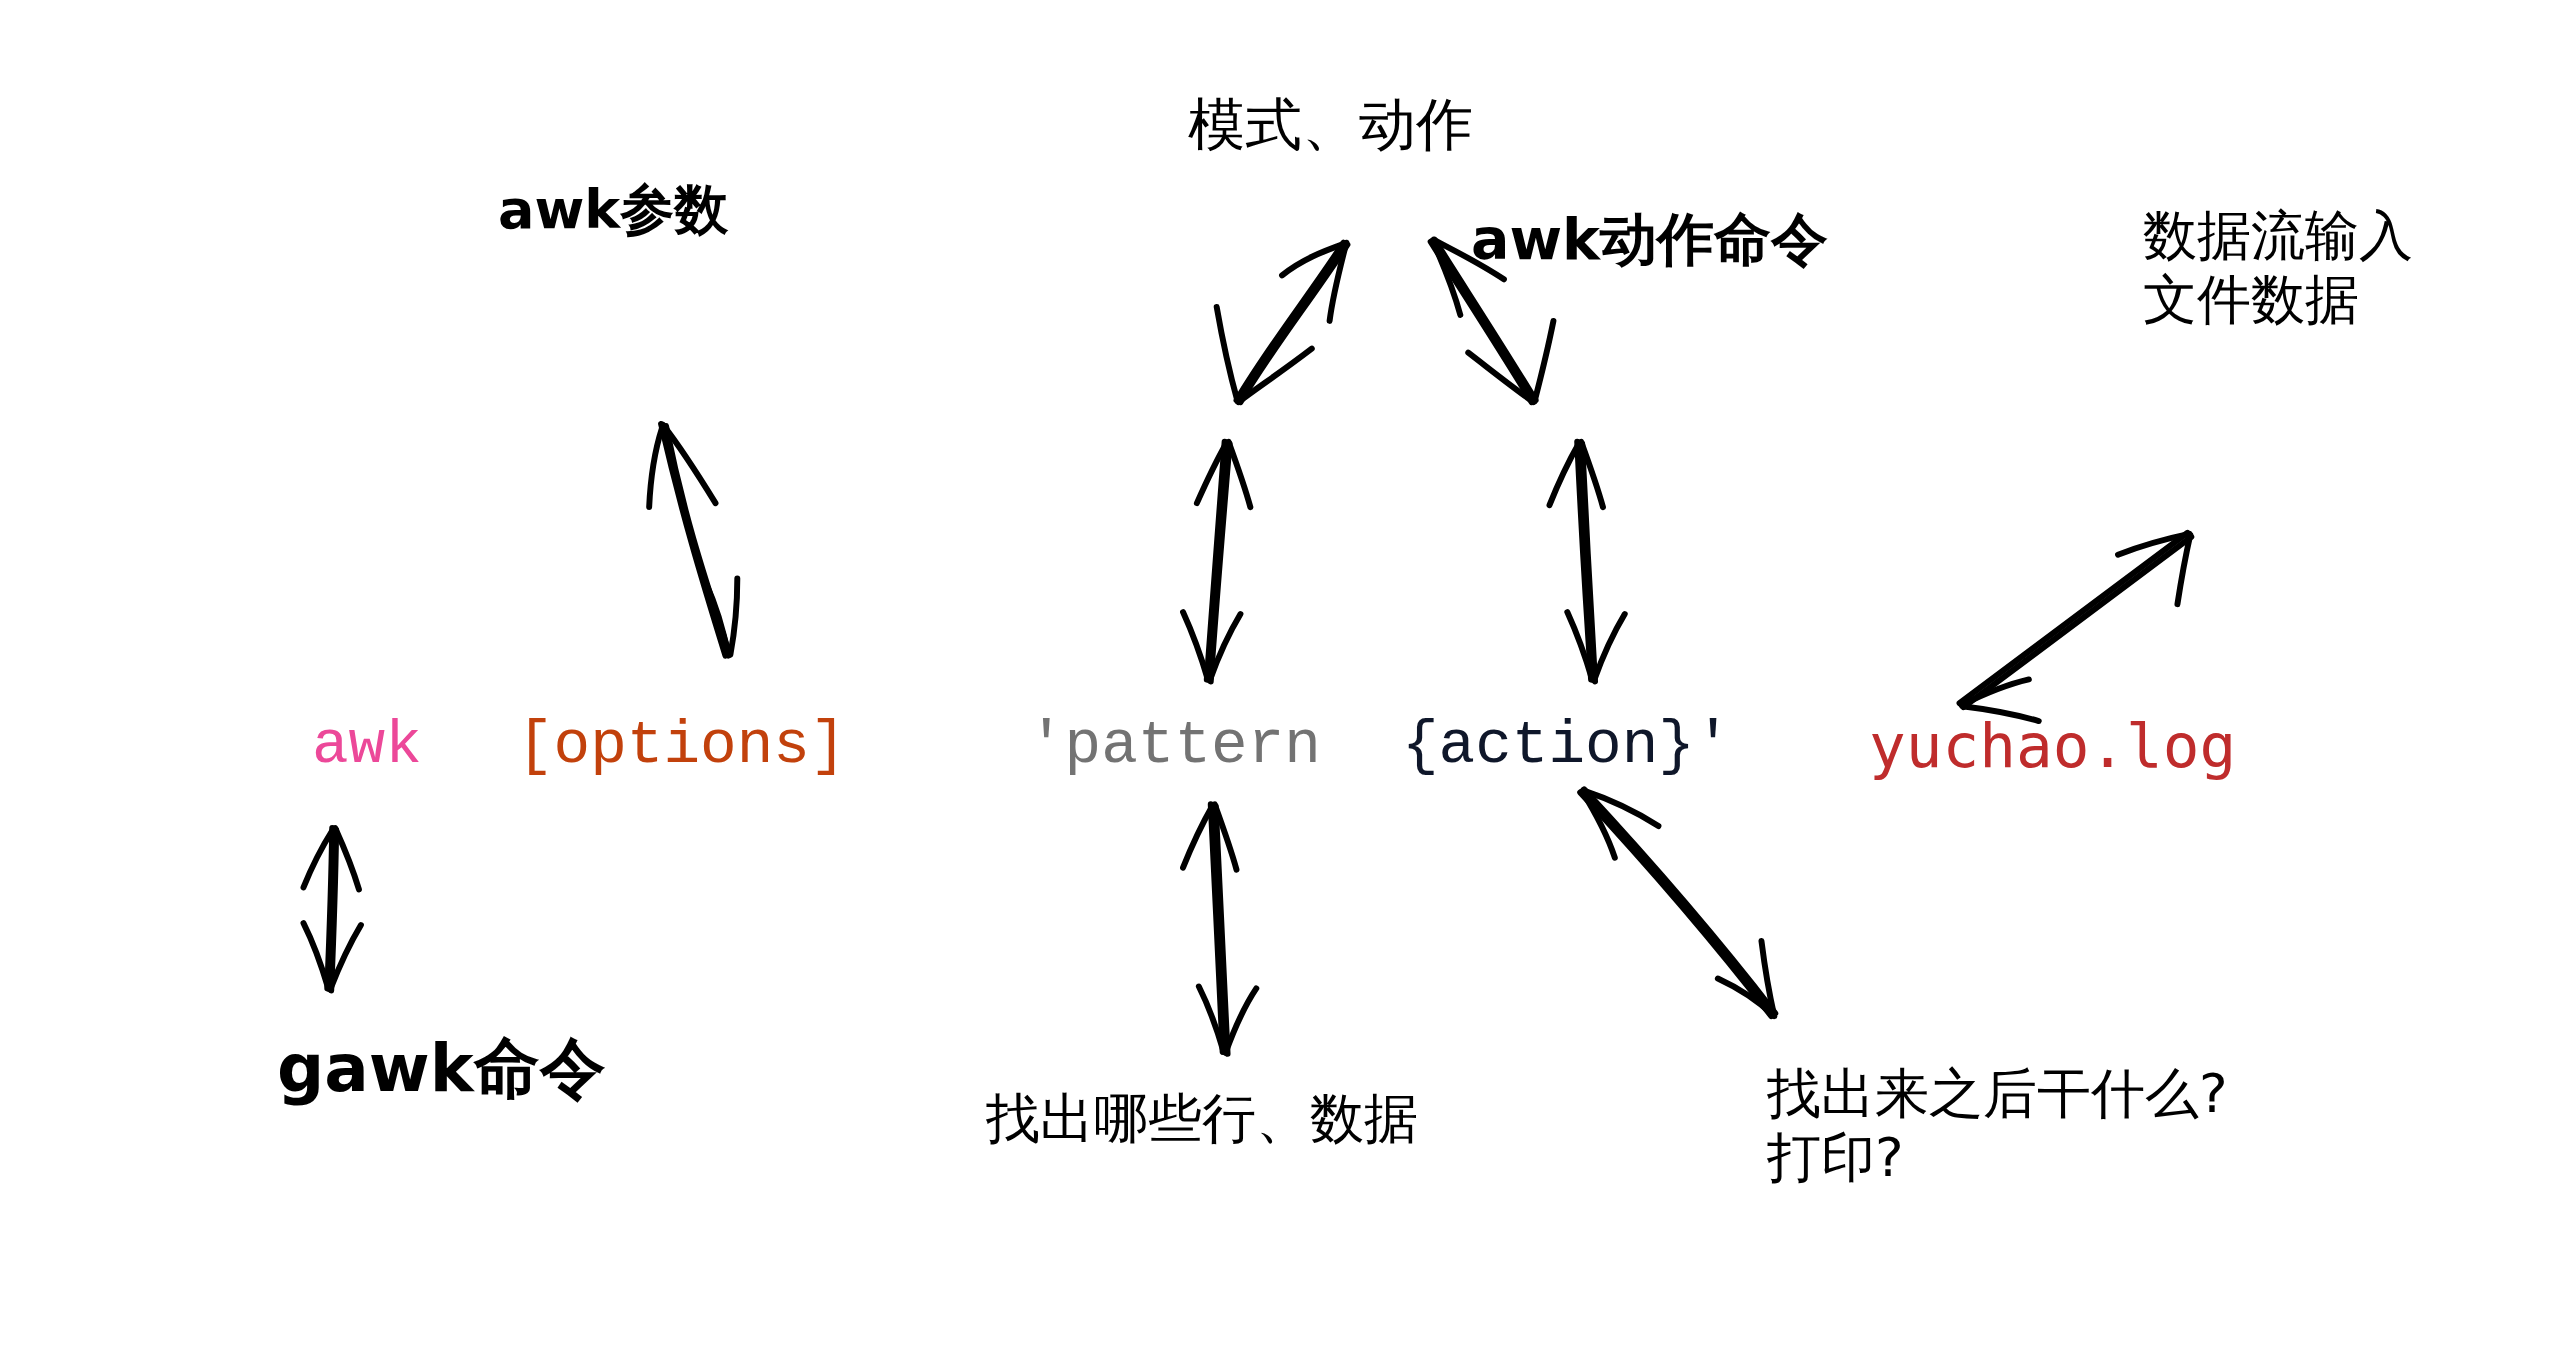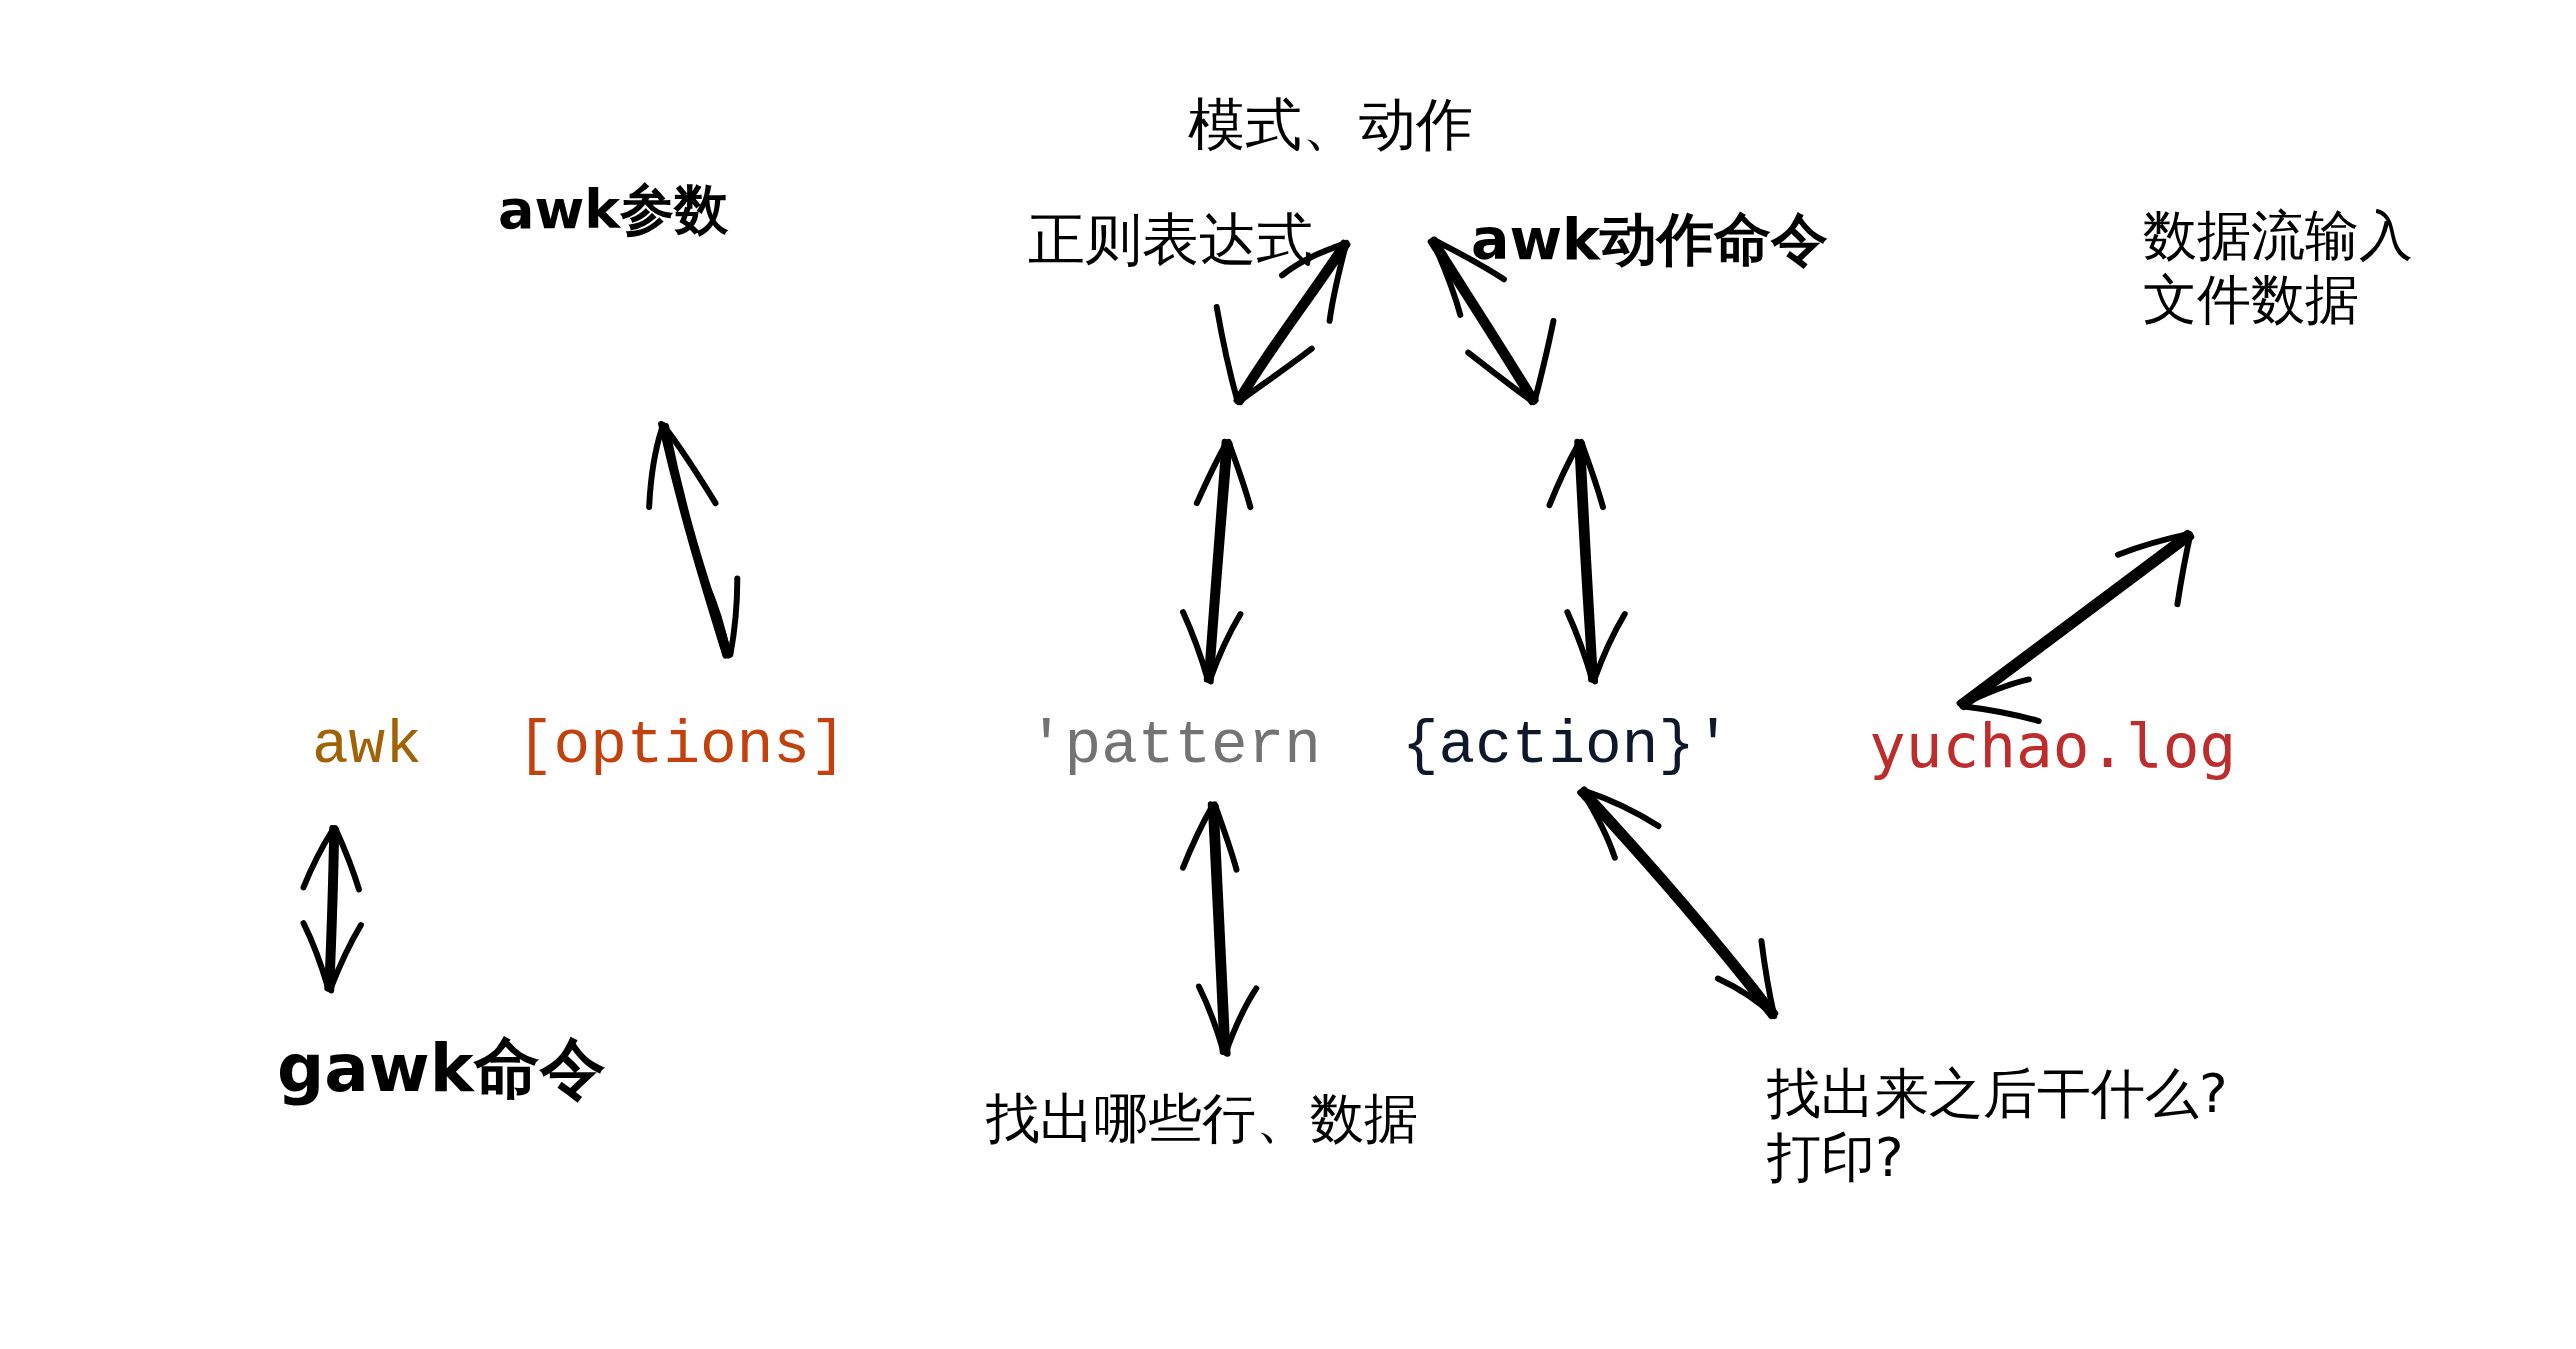--- a/index.html
+++ b/index.html
@@ -155,33 +155,32 @@
         <path d="M2211,540 C2206,562 2202,584 2198,610"></path>
       </g>
 
     </g>
   </svg>
 
   <div class="lbl lbl-cjk" id="label-pattern-action">模式、动作</div>
 
   <div class="lbl" id="label-awk-params">awk参数</div>
 
-  <div class="lbl lbl-cjk" id="label-regex">正则表达式</div>
 
   <div class="lbl" id="label-awk-action-cmd">awk动作命令</div>
 
   <div class="lbl lbl-cjk" id="label-datastream"><span>数据流输入</span><br><span>文件数据</span></div>
 
   <div class="lbl" id="label-gawk-cmd">gawk命令</div>
 
   <div class="lbl lbl-cjk" id="label-which-lines">找出哪些行、数据</div>
 
   <div class="lbl lbl-cjk" id="label-then-what"><span>找出来之后干什么?</span><br><span>打印?</span></div>
 
-  <div class="cmd cmd-narrow" id="cmd-awk" style="color: #a16207;">awk</div>
+  <div class="cmd cmd-narrow" id="cmd-awk" style="color: #ec4899;">awk</div>
 
   <div class="cmd cmd-narrow" id="cmd-options" style="color: #c2410c;">[options]</div>
 
   <div class="cmd cmd-narrow" id="cmd-pattern" style="color: #737373;">'pattern</div>
 
   <div class="cmd cmd-narrow" id="cmd-action" style="color: #0f172a;">{action}'</div>
 
   <div class="cmd" id="cmd-file" style="color: rgb(191, 44, 44); margin-left: 6px;">yuchao.log</div>
 
 </div>

